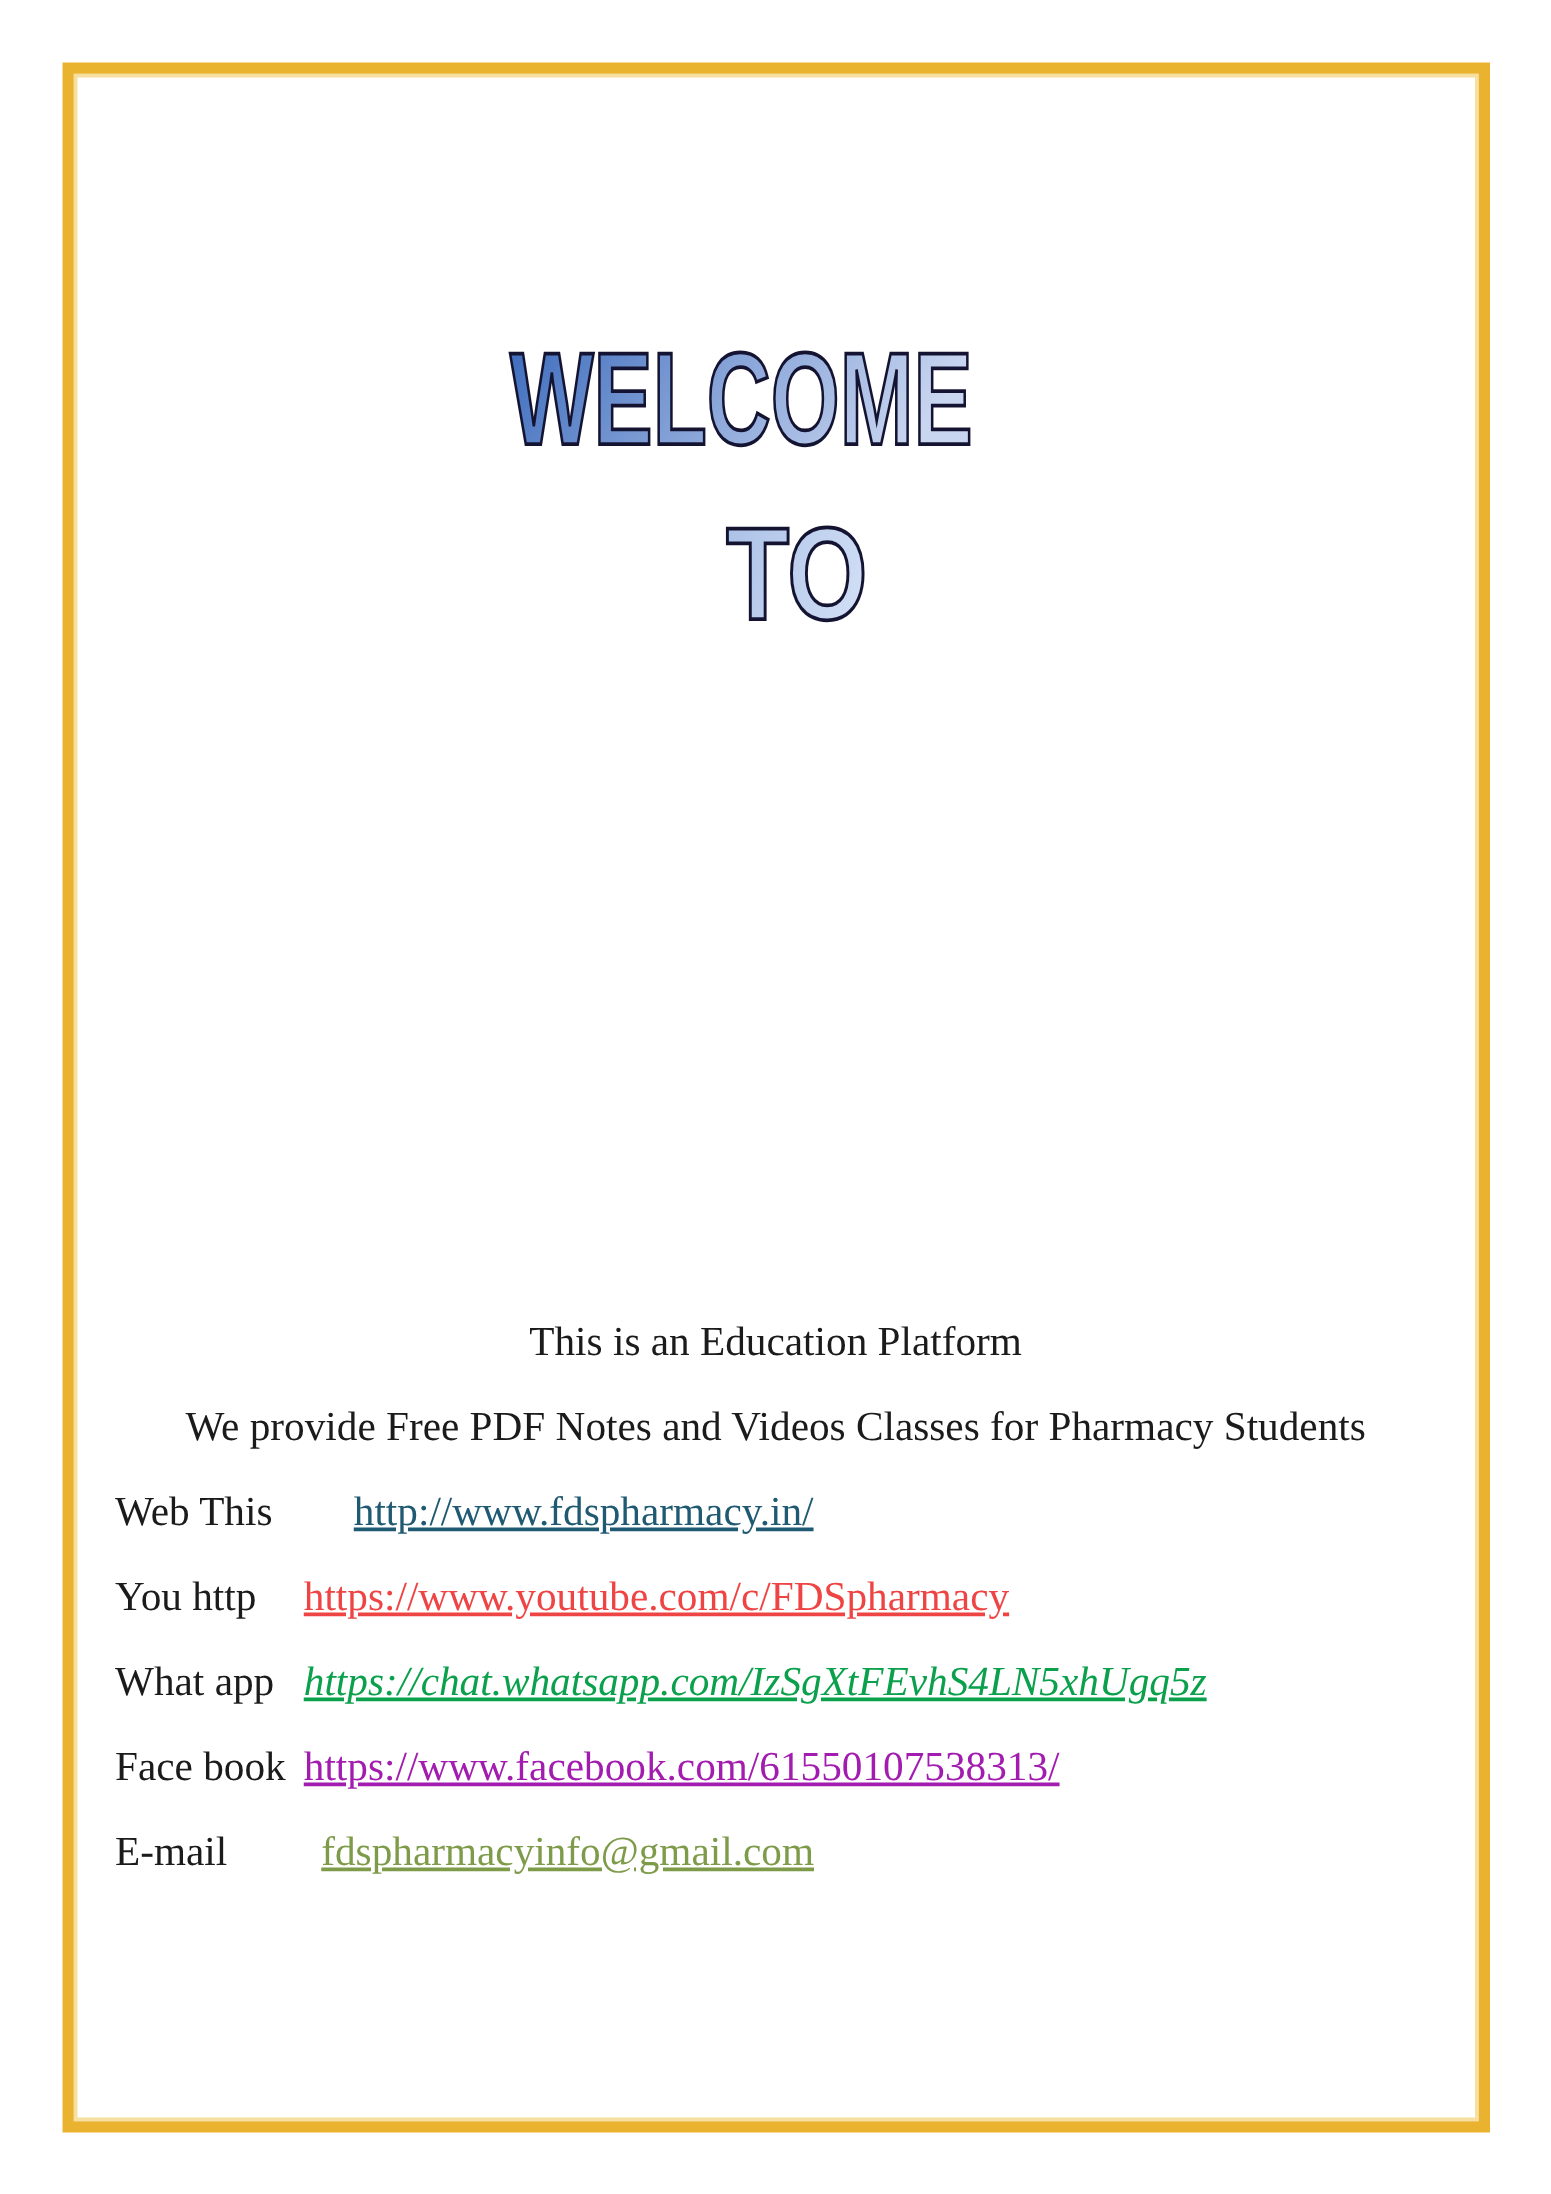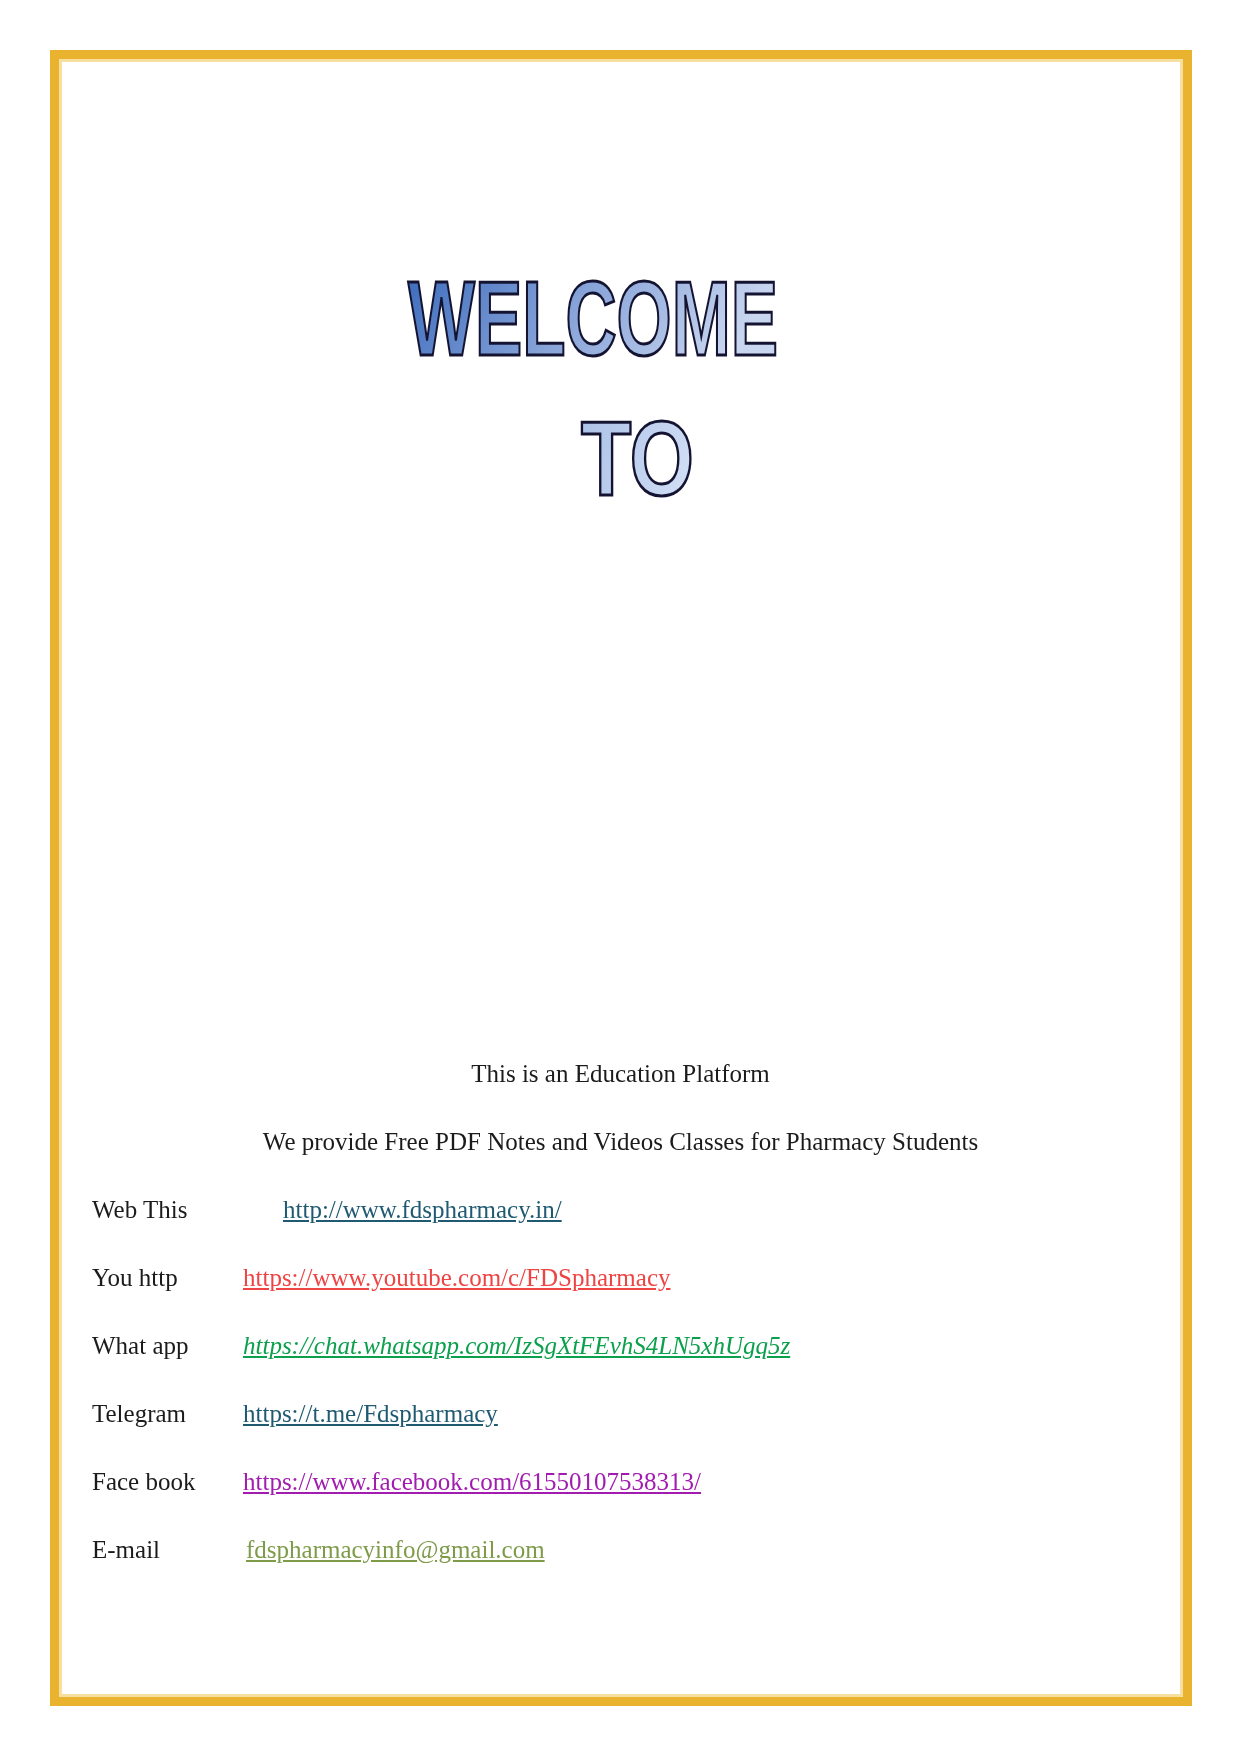--- a/index.html
+++ b/index.html
@@ -22,28 +22,28 @@
     font-family:"Liberation Sans","DejaVu Sans",sans-serif;
     font-weight:700;
   }
   #wordart-welcome{left:406px;top:263px}
   #wordart-to{left:578px;top:403px}
   .content{
     position:absolute;left:0;top:1040px;width:1241px;
   }
   .row{
     height:68px;line-height:68px;
-    font-size:25px;color:#1b1b1b;
+    font-size:33px;color:#1b1b1b;
     white-space:nowrap;
   }
   .row.center{text-align:center}
   .row.links{padding-left:92px}
   .label{display:inline-block;min-width:151px}
   a.link{text-decoration:underline;cursor:pointer}
-  .row-email a.link{margin-left:3px}
+  .row-email a.link{margin-left:14px}
 </style>
 </head>
 <body style="background: rgb(255, 255, 255);">
 
 <div class="frame" style="border-color: rgb(233, 179, 48); box-shadow: rgb(247, 224, 159) 0px 0px 0px 3px inset;"></div>
 
 <svg id="wordart-welcome" class="wordart" width="380" height="100" viewBox="0 0 380 100">
   <defs>
     <linearGradient id="gradW" x1="0%" y1="0%" x2="100%" y2="22%">
       <stop offset="0%" stop-color="#3A6ABC"></stop>
@@ -62,17 +62,16 @@
   <text x="3" y="92" font-size="105" textLength="113" lengthAdjust="spacingAndGlyphs" fill="url(#gradT)" stroke-width="3" stroke="#141432">TO</text>
 </svg>
 
 <div class="content">
   <div class="row center">This is an Education Platform</div>
   <div class="row center">We provide Free PDF Notes and Videos Classes for Pharmacy Students</div>
   <div id="contact-list">
       <div class="row links"><span class="label">Web This</span><a class="link" href="#" style="color: rgb(31, 90, 114); margin-left: 40px;">http://www.fdspharmacy.in/</a></div>
       <div class="row links"><span class="label">You http</span><a class="link" href="#" style="color: #ef4444;">https://www.youtube.com/c/FDSpharmacy</a></div>
       <div class="row links"><span class="label">What app</span><a class="link" href="#" style="color: rgb(11, 160, 76); font-style: italic;">https://chat.whatsapp.com/IzSgXtFEvhS4LN5xhUgq5z</a></div>
-      <div class="row links"><span class="label">Telegram</span><a class="link" href="#" style="color: rgb(31, 90, 114);">https://t.me/Fdspharmacy</a></div>
       <div class="row links"><span class="label">Face book</span><a class="link" href="#" style="color: #a21caf;">https://www.facebook.com/61550107538313/</a></div>
       <div class="row links row-email"><span class="label">E-mail</span><a class="link" href="#" style="color: rgb(126, 155, 73);">fdspharmacyinfo@gmail.com</a></div>
     </div>
 </div>
 
 </body></html>

